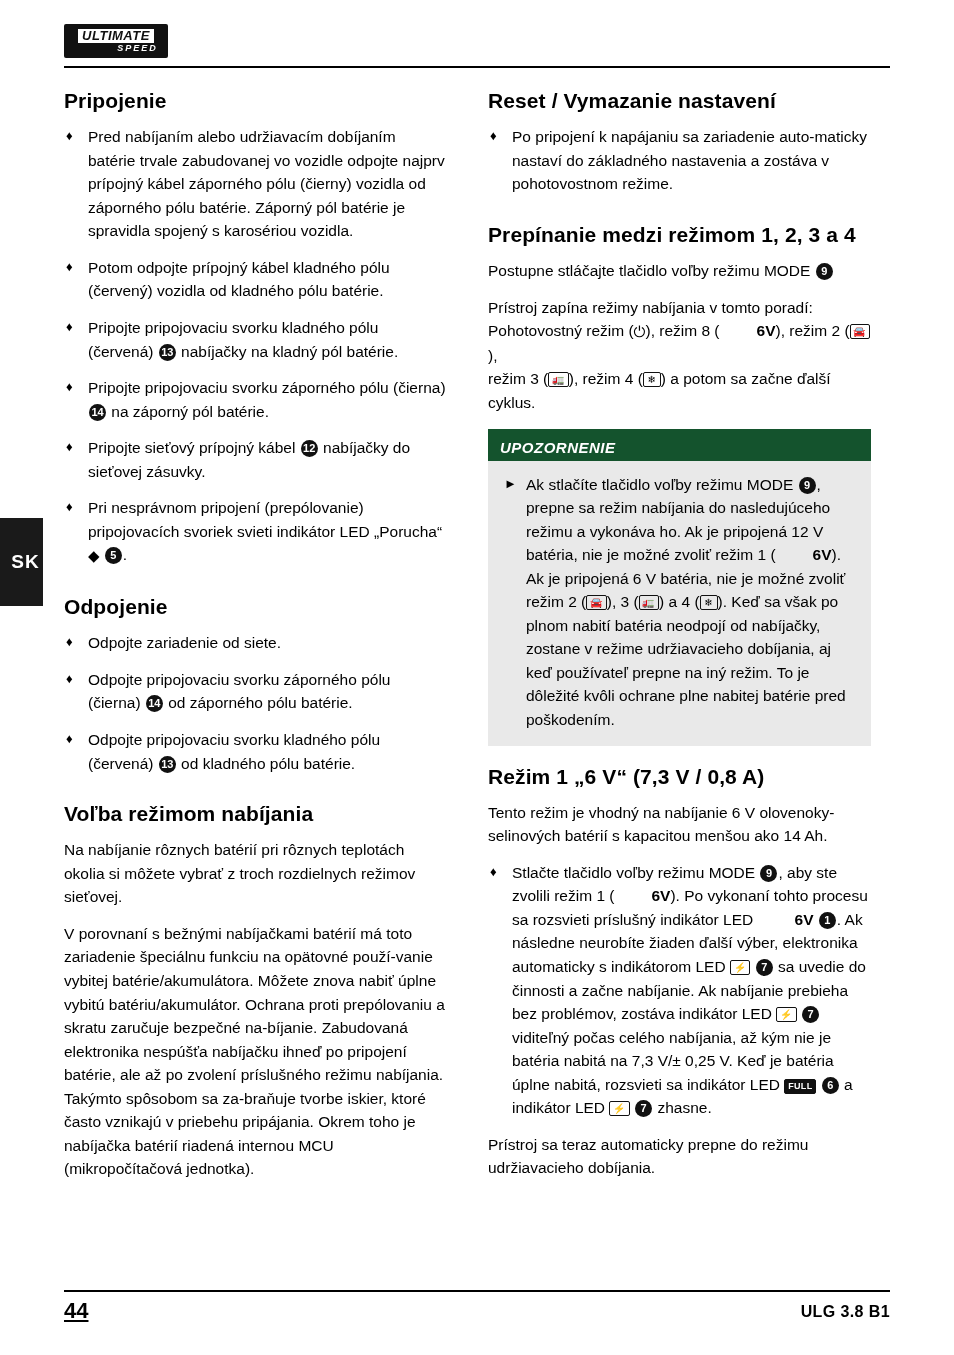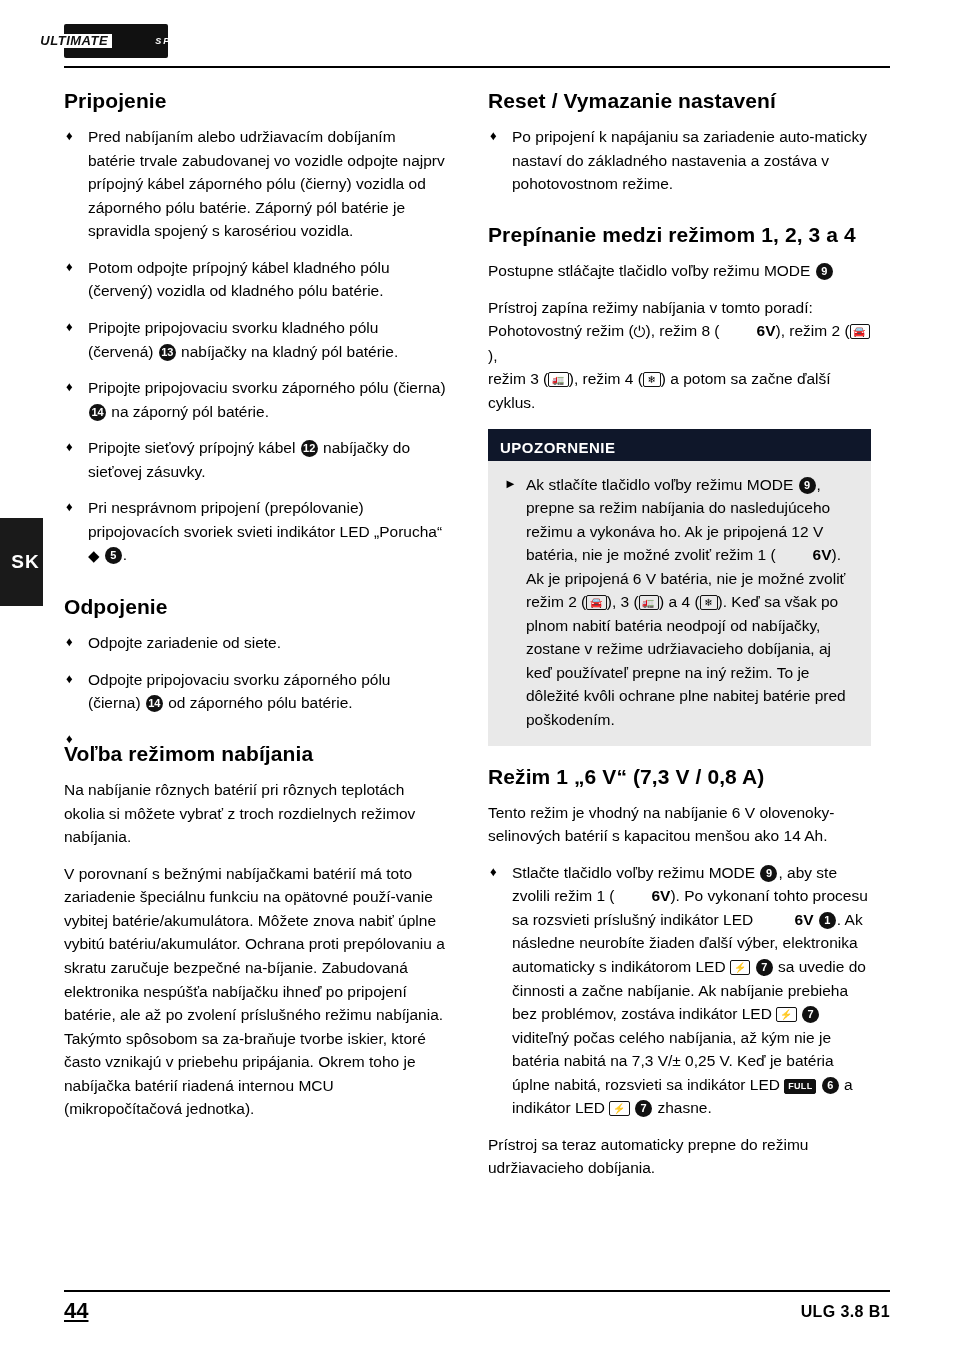--- a/index.html
+++ b/index.html
@@ -19,21 +19,21 @@
     width: 954px; height: 1355px;
   }
   
   .logo {
     position: absolute;
     left: 64px; top: 24px;
     width: 104px; height: 34px;
     background: #111;
     border-radius: 2px;
     display: flex;
-    flex-direction: row;
+    flex-direction: column;
     align-items: center;
     justify-content: center;
     color: #fff;
   }
   .logo .l1 {
     font-size: 13px;
     font-weight: bold;
     letter-spacing: .5px;
     background:#fff;
     color:#111;
@@ -154,24 +154,25 @@
   }
   .sym { font-size: 15px; vertical-align: -1px; }
   .diamond { font-size: 12px; }
 
   
   .notice {
     margin: 14px 0 18px 0;
     background: #e9e9e9;
   }
   .notice-head {
-    background: #0f172a;
+    background: #14532d;
     color: #fff;
     font-size: 15px;
     font-weight: bold;
+    font-style: italic;
     letter-spacing: .5px;
     padding: 10px 10px 5px 12px;
   }
   .notice-body {
     padding: 12px 14px 4px 14px;
   }
   .notice-body li { margin-bottom: 10px; }
 
   
   .footer-rule {
@@ -219,25 +220,25 @@
       <li><span class="bullet diamond">♦</span><span>Pripojte pripojovaciu svorku kladného pólu (červená) <span class="num">13</span> nabíjačky na kladný pól batérie.</span></li>
       <li><span class="bullet diamond">♦</span><span>Pripojte pripojovaciu svorku záporného pólu (čierna) <span class="num">14</span> na záporný pól batérie.</span></li>
       <li><span class="bullet diamond">♦</span><span>Pripojte sieťový prípojný kábel <span class="num">12</span> nabíjačky do sieťovej zásuvky.</span></li>
       <li><span class="bullet diamond">♦</span><span>Pri nesprávnom pripojení (prepólovanie) pripojovacích svoriek svieti indikátor LED „Porucha“ <span class="sym">◆</span> <span class="num">5</span>.</span></li>
     </ul>
 
     <h2 class="spaced">Odpojenie</h2>
     <ul>
       <li><span class="bullet diamond">♦</span><span>Odpojte zariadenie od siete.</span></li>
       <li><span class="bullet diamond">♦</span><span>Odpojte pripojovaciu svorku záporného pólu (čierna) <span class="num">14</span> od záporného pólu batérie.</span></li>
-      <li><span class="bullet diamond">♦</span></li>
+      <li><span class="bullet diamond">♦</span><span>Odpojte pripojovaciu svorku kladného pólu (červená) <span class="num">13</span> od kladného pólu batérie.</span></li>
     </ul>
 
     <h2 class="spaced">Voľba režimom nabíjania</h2>
-    <p>Na nabíjanie rôznych batérií pri rôznych teplotách okolia si môžete vybrať z troch rozdielnych režimov nabíjania.</p>
+    <p>Na nabíjanie rôznych batérií pri rôznych teplotách okolia si môžete vybrať z troch rozdielnych režimov sieťovej.</p>
     <p>V porovnaní s bežnými nabíjačkami batérií má toto zariadenie špeciálnu funkciu na opätovné použí-vanie vybitej batérie/akumulátora. Môžete znova nabiť úplne vybitú batériu/akumulátor. Ochrana proti prepólovaniu a skratu zaručuje bezpečné na-bíjanie. Zabudovaná elektronika nespúšťa nabíjačku ihneď po pripojení batérie, ale až po zvolení príslušného režimu nabíjania. Takýmto spôsobom sa za-braňuje tvorbe iskier, ktoré často vznikajú v priebehu pripájania. Okrem toho je nabíjačka batérií riadená internou MCU (mikropočítačová jednotka).</p>
   </div>
 
   <div class="col col-right">
 
     <h2>Reset / Vymazanie nastavení</h2>
     <ul>
       <li><span class="bullet diamond">♦</span><span>Po pripojení k napájaniu sa zariadenie auto-maticky nastaví do základného nastavenia a zostáva v pohotovostnom režime.</span></li>
     </ul>
 

